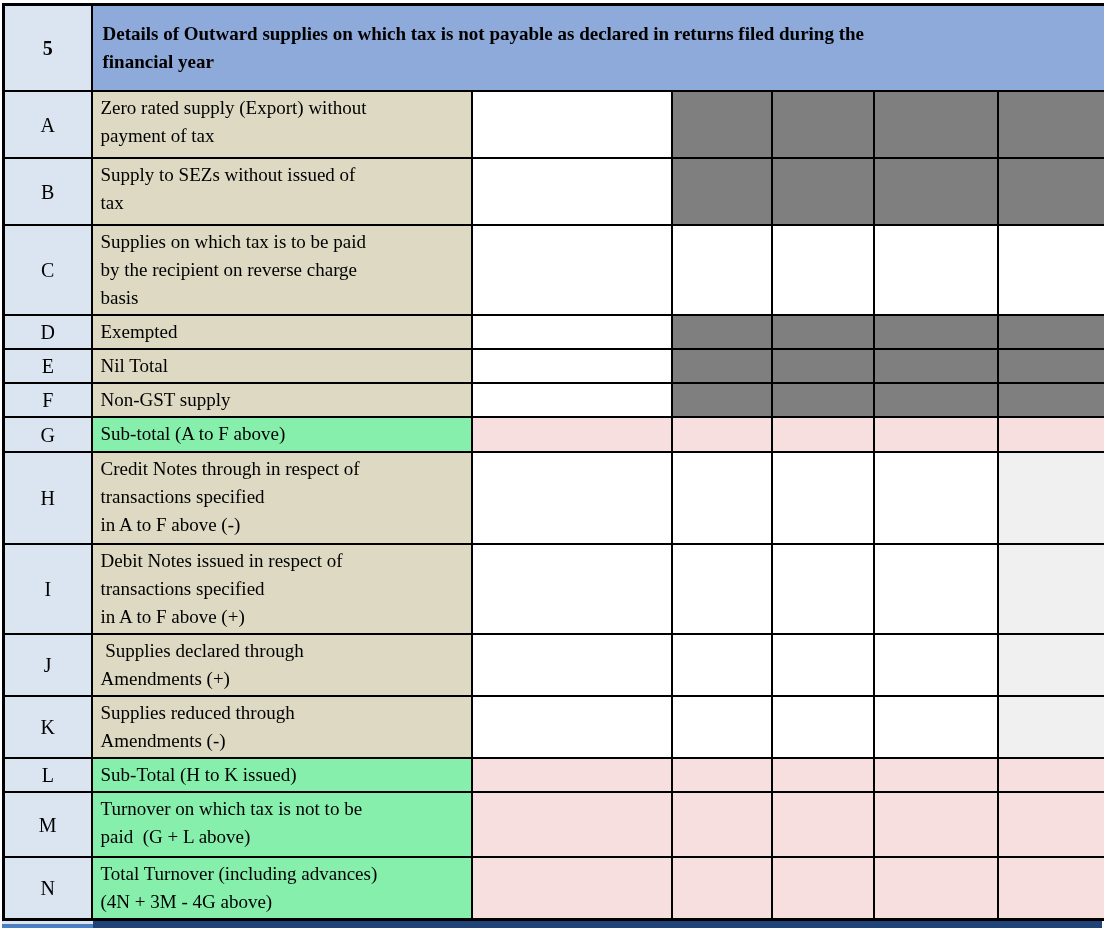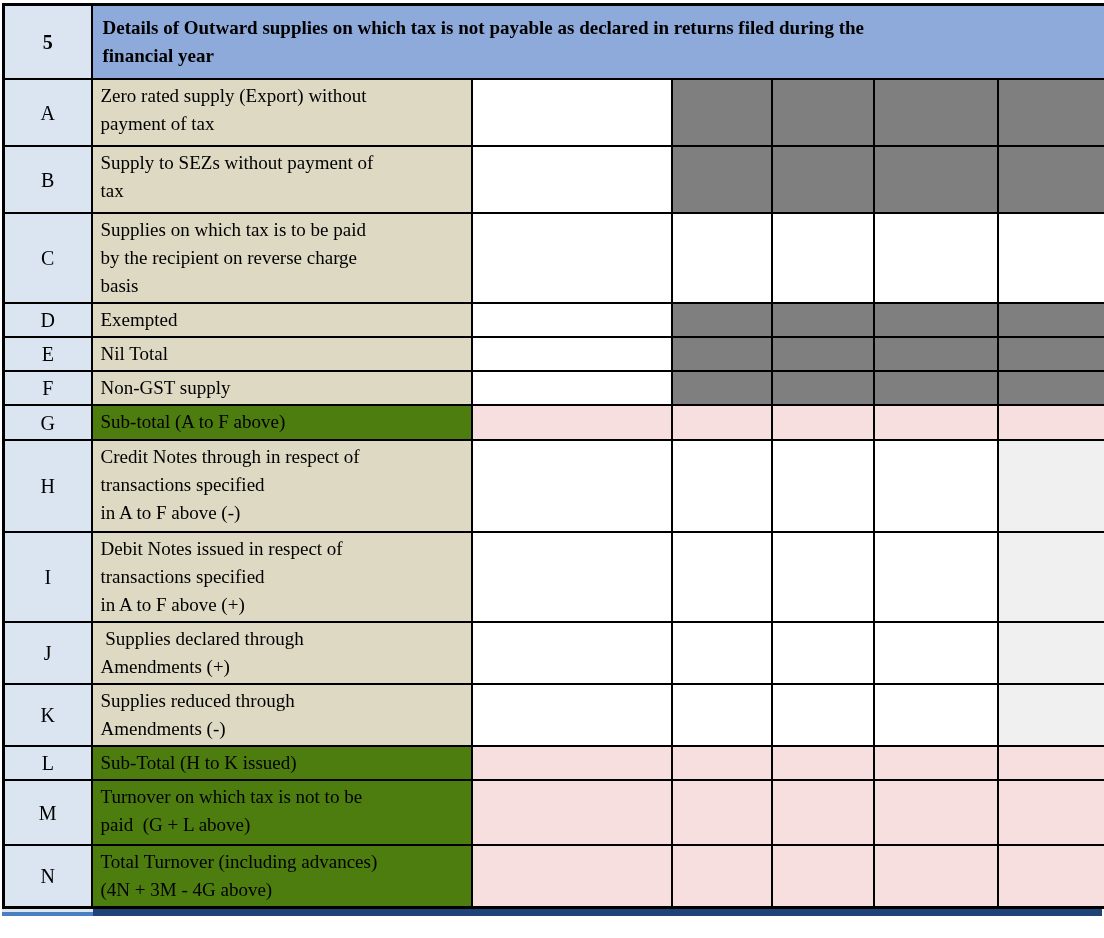--- a/index.html
+++ b/index.html
@@ -64,32 +64,32 @@
   td.section-num {
     font-weight: bold;
     font-size: 20px;
   }
   td.title-cell {
     background: #8eaadb;
     font-weight: bold;
     font-size: 19px;
     line-height: 28px;
     vertical-align: middle;
-    padding: 8px 10px;
+    padding: 14px 10px;
     white-space: pre-line;
   }
   td.desc {
     vertical-align: top;
     font-size: 19px;
     line-height: 28px;
     padding: 2px 4px 2px 8px;
     white-space: pre-line;
   }
   td.tan  { background: #ddd9c3; }
-  td.rose { background: #4d7c0f; }
+  td.rose { background: #86efac; }
   td.val-white { background: #ffffff; }
   td.val-gray  { background: #7f7f7f; }
   td.val-pink  { background: #f6dfde; }
   td.val-lgray { background: #f1f0f0; }
 
   .bottom-strip {
     width: 1100px;
     height: 7px;
     display: flex;
   }
@@ -132,21 +132,21 @@
 payment of tax</td>
       <td class="val-white"></td>
       <td class="val-gray"></td>
       <td class="val-gray"></td>
       <td class="val-gray"></td>
       <td class="val-gray"></td>
     </tr>
 
     <tr class="r-b">
       <td class="letter">B</td>
-      <td class="desc tan">Supply to SEZs without payment of
+      <td class="desc tan">Supply to SEZs without issued of
 tax</td>
       <td class="val-white"></td>
       <td class="val-gray"></td>
       <td class="val-gray"></td>
       <td class="val-gray"></td>
       <td class="val-gray"></td>
     </tr>
 
     <tr class="r-c">
       <td class="letter">C</td>

